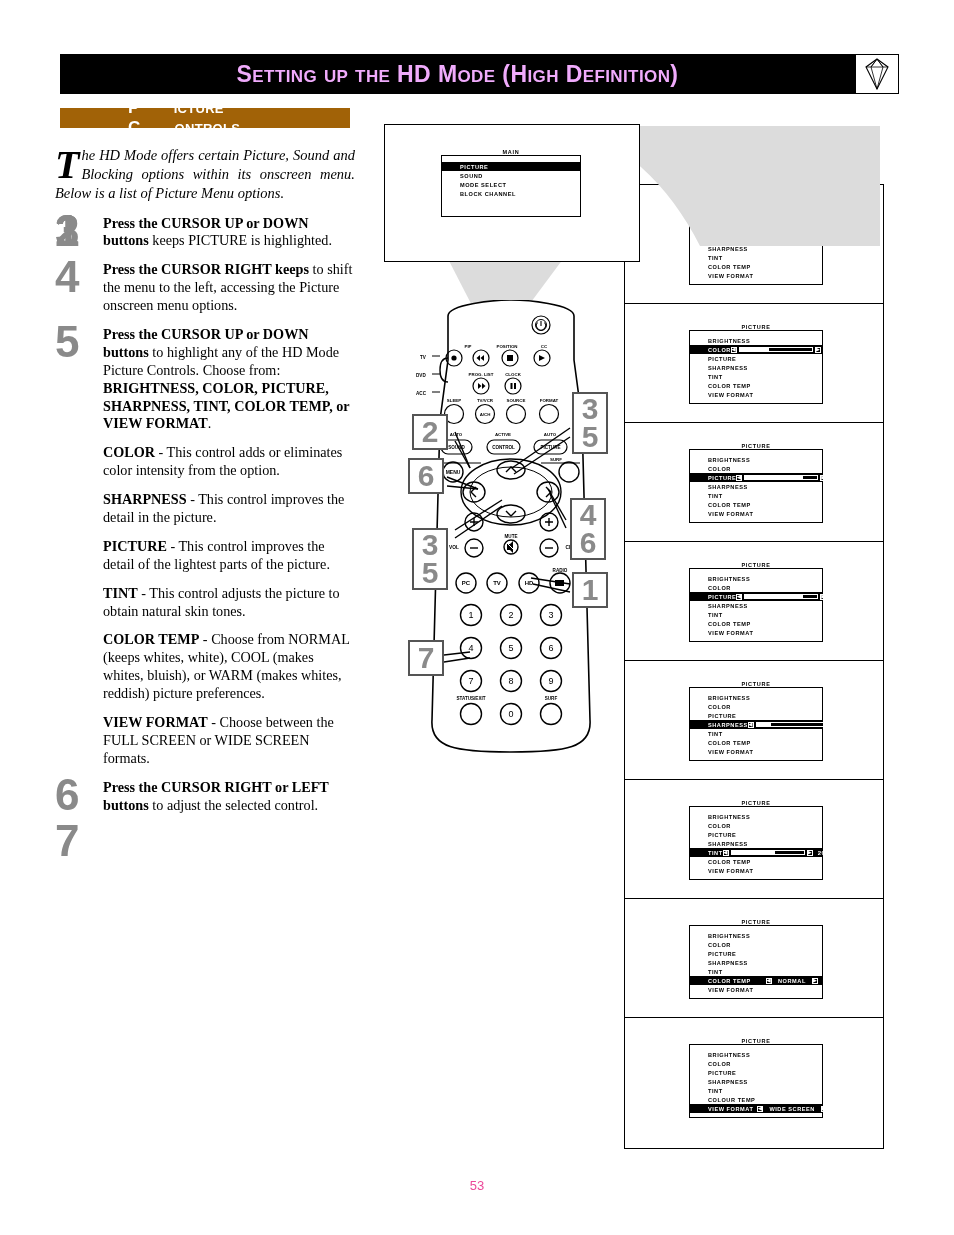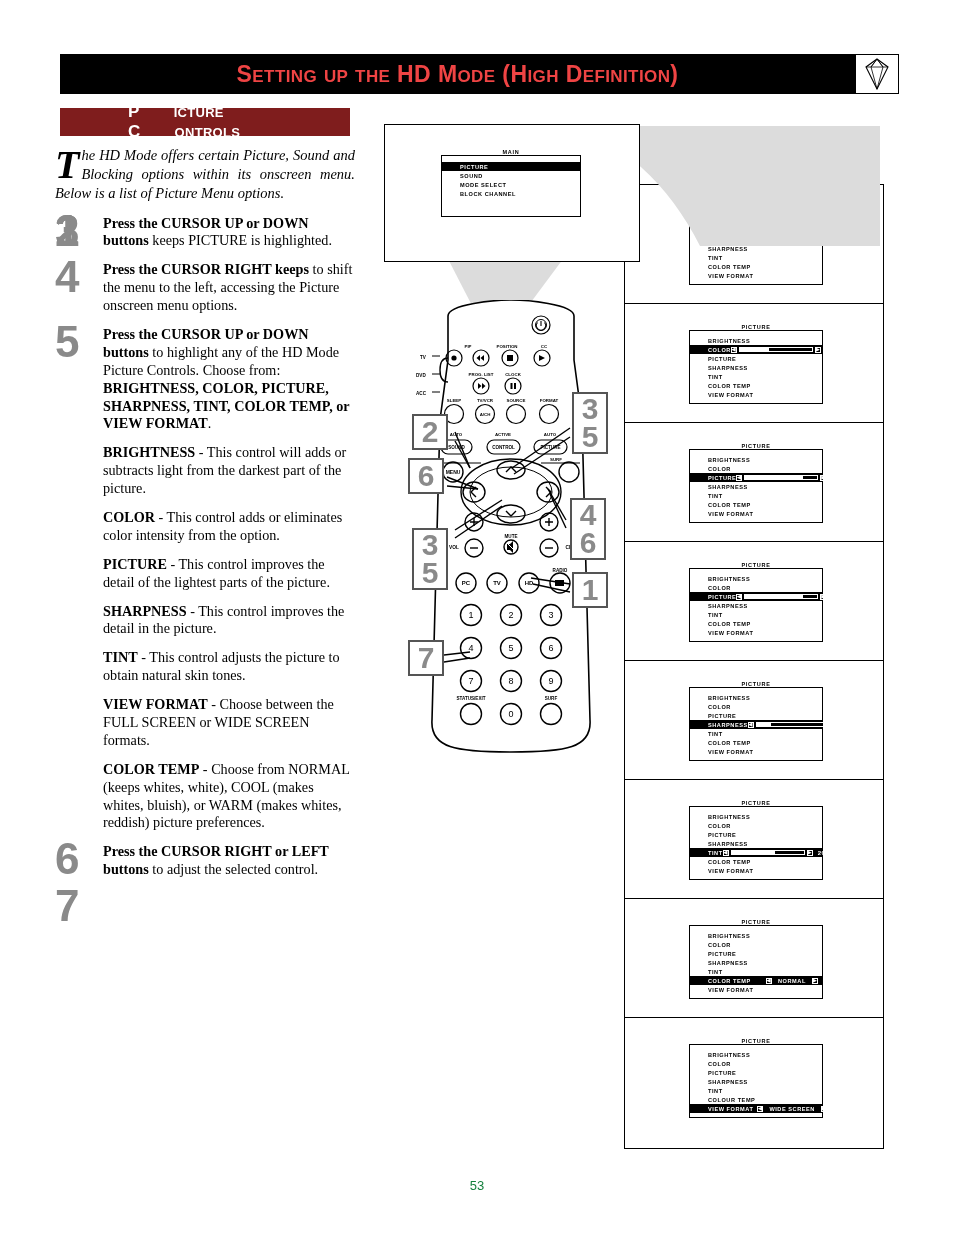--- a/index.html
+++ b/index.html
@@ -13,40 +13,40 @@
   }
 
   
   .page-header {
     position: absolute; left: 60px; top: 54px;
     width: 795px; height: 40px;
     background: #000;
     display: flex; align-items: center; justify-content: center;
   }
   .page-header .htext {
-    color: #ef4444;
+    color: #f0abfc;
     font-family: "Liberation Sans", sans-serif;
     font-weight: bold;
     font-size: 23px;
     letter-spacing: .4px;
     white-space: nowrap;
   }
   .page-header .htext .sc { font-size: 17px; }
   .diamond-box {
     position: absolute; left: 855px; top: 54px;
     width: 44px; height: 40px;
     border: 1px solid #000; background:#fff;
     display:flex; align-items:center; justify-content:center;
   }
 
   
   .section-title {
     position: absolute; left: 60px; top: 108px;
-    width: 290px; height: 28px;
-    background:#7f1d1d; display:flex; align-items:center;justify-content:center;
+    width: 290px; height: 20px;
+    background:#a16207; display:flex; align-items:center;justify-content:center;
   }
   .section-title span {
     color:#fff; font-family:"Liberation Sans", sans-serif;
     font-weight:bold; font-size:17px; padding-left:34px; letter-spacing:.3px;
   }
   .section-title span .sc { font-size:13px; }
 
   
   .left-col {
     position:absolute; left:55px; top:146px; width:300px;
@@ -123,21 +123,21 @@
   .panels { position:absolute; left:624px; top:184px; width:260px; }
   .panel {
     border:1px solid #000; border-bottom:none;
     height:119px; position:relative; background:#fff;
   }
   .panel:last-child { border-bottom:1px solid #000; height:132px; }
   .panel .inner { position:absolute; left:64px; top:20px; width:134px; }
 
   .pagenum {
     position:absolute; left:0; top:1178px; width:954px; text-align:center;
-    font-family:"Liberation Sans", sans-serif; font-size:13px; color:#15803d;
+    font-family:"Liberation Sans", sans-serif; font-size:13px; color:#ec4899;
   }
 </style>
 </head>
 <body>
 
 <div class="page-header">
   <div class="htext">
     <span class="sc" style="font-size:23px;">S</span><span class="sc">ETTING</span>
     <span class="sc">UP</span> <span class="sc">THE</span>
     <span style="font-size:23px;">HD M</span><span class="sc">ODE</span>
@@ -184,39 +184,36 @@
     <div class="num">4</div>
     <p><b>Press the CURSOR RIGHT keeps</b><span> to shift the menu to the left, accessing the Picture onscreen menu options.</span></p>
   </div>
 
   <div class="step">
     <div class="num">5</div>
     <p><b>Press the CURSOR UP or DOWN buttons</b><span> to highlight any of the HD Mode Picture Controls. Choose from: </span><b>BRIGHTNESS, COLOR, PICTURE, SHARPNESS, TINT, COLOR TEMP, or VIEW FORMAT</b><span>.</span></p>
   </div>
 
   <div class="para">
-    <p><b>BRIGHTNESS</b><span> - This control will adds or subtracts light from the darkest part of the picture.</span></p>
+    <p><b>COLOR</b><span> - This control adds or eliminates color intensity from the option.</span></p>
   </div>
   <div class="para">
-    <p><b>COLOR</b><span> - This control adds or eliminates color intensity from the option.</span></p>
+    <p><b>SHARPNESS</b><span> - This control improves the detail in the picture.</span></p>
   </div>
   <div class="para">
     <p><b>PICTURE</b><span> - This control improves the detail of the lightest parts of the picture.</span></p>
   </div>
   <div class="para">
-    <p><b>SHARPNESS</b><span> - This control improves the detail in the picture.</span></p>
+    <p><b>TINT</b><span> - This control adjusts the picture to obtain natural skin tones.</span></p>
   </div>
   <div class="para">
-    <p><b>TINT</b><span> - This control adjusts the picture to obtain natural skin tones.</span></p>
+    <p><b>COLOR TEMP</b><span> - Choose from NORMAL (keeps whites, white), COOL (makes whites, bluish), or WARM (makes whites, reddish) picture preferences.</span></p>
   </div>
   <div class="para">
     <p><b>VIEW FORMAT</b><span> - Choose between the FULL SCREEN or WIDE SCREEN formats.</span></p>
-  </div>
-  <div class="para">
-    <p><b>COLOR TEMP</b><span> - Choose from NORMAL (keeps whites, white), COOL (makes whites, bluish), or WARM (makes whites, reddish) picture preferences.</span></p>
   </div>
 
   <div class="step">
     <div class="num">6</div>
     <p><b>Press the CURSOR RIGHT or LEFT buttons</b><span> to adjust the selected control.</span></p>
   </div>
 
   <div class="step">
     <div class="num">7</div>
   </div>

